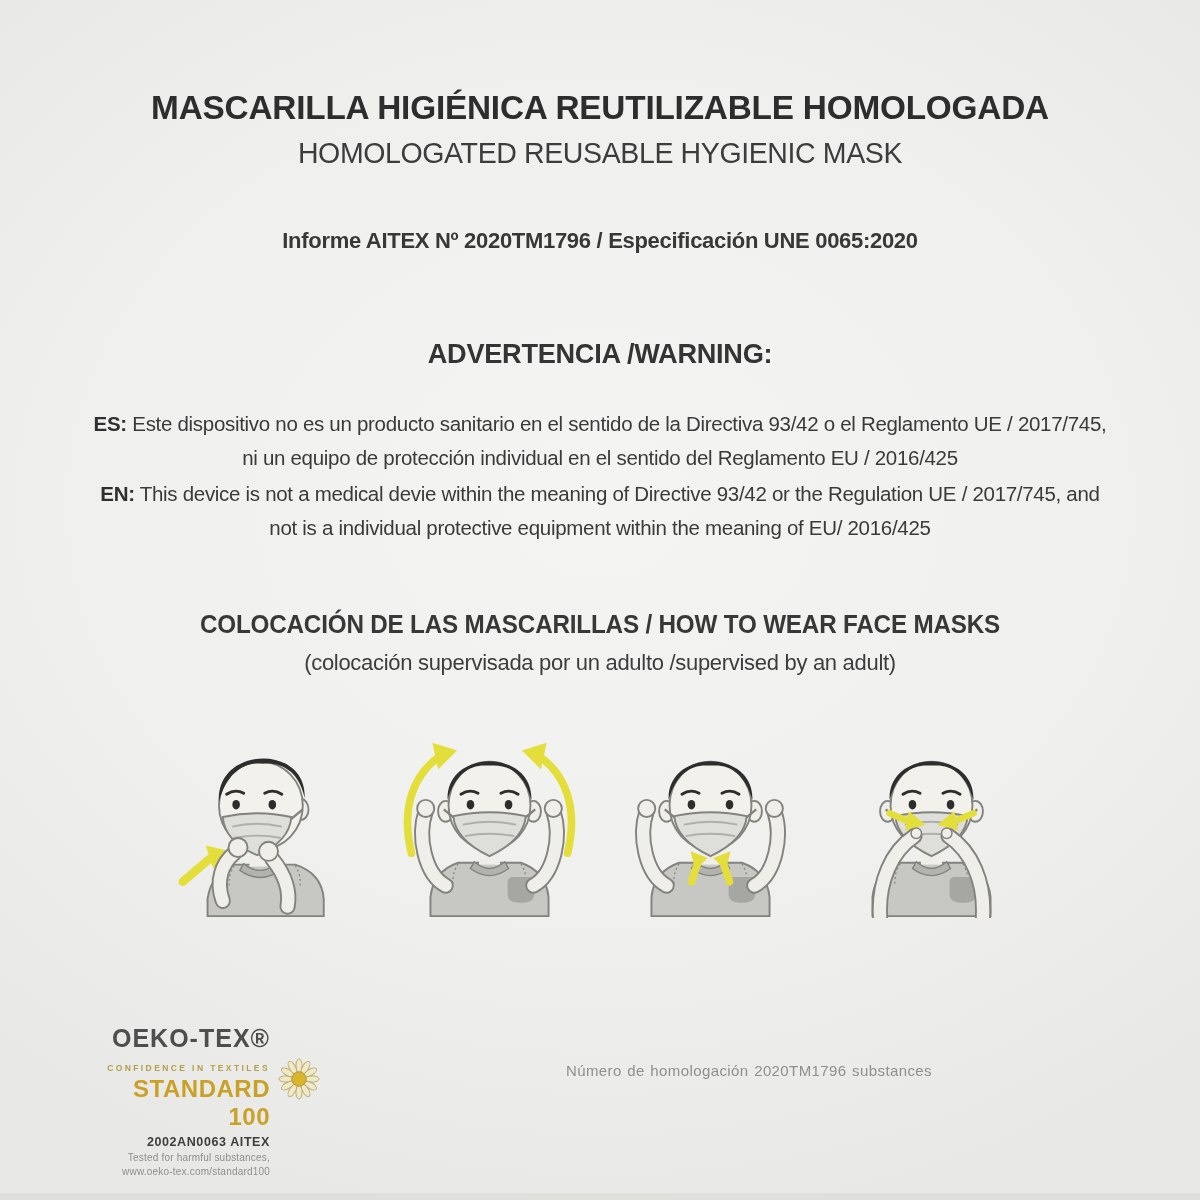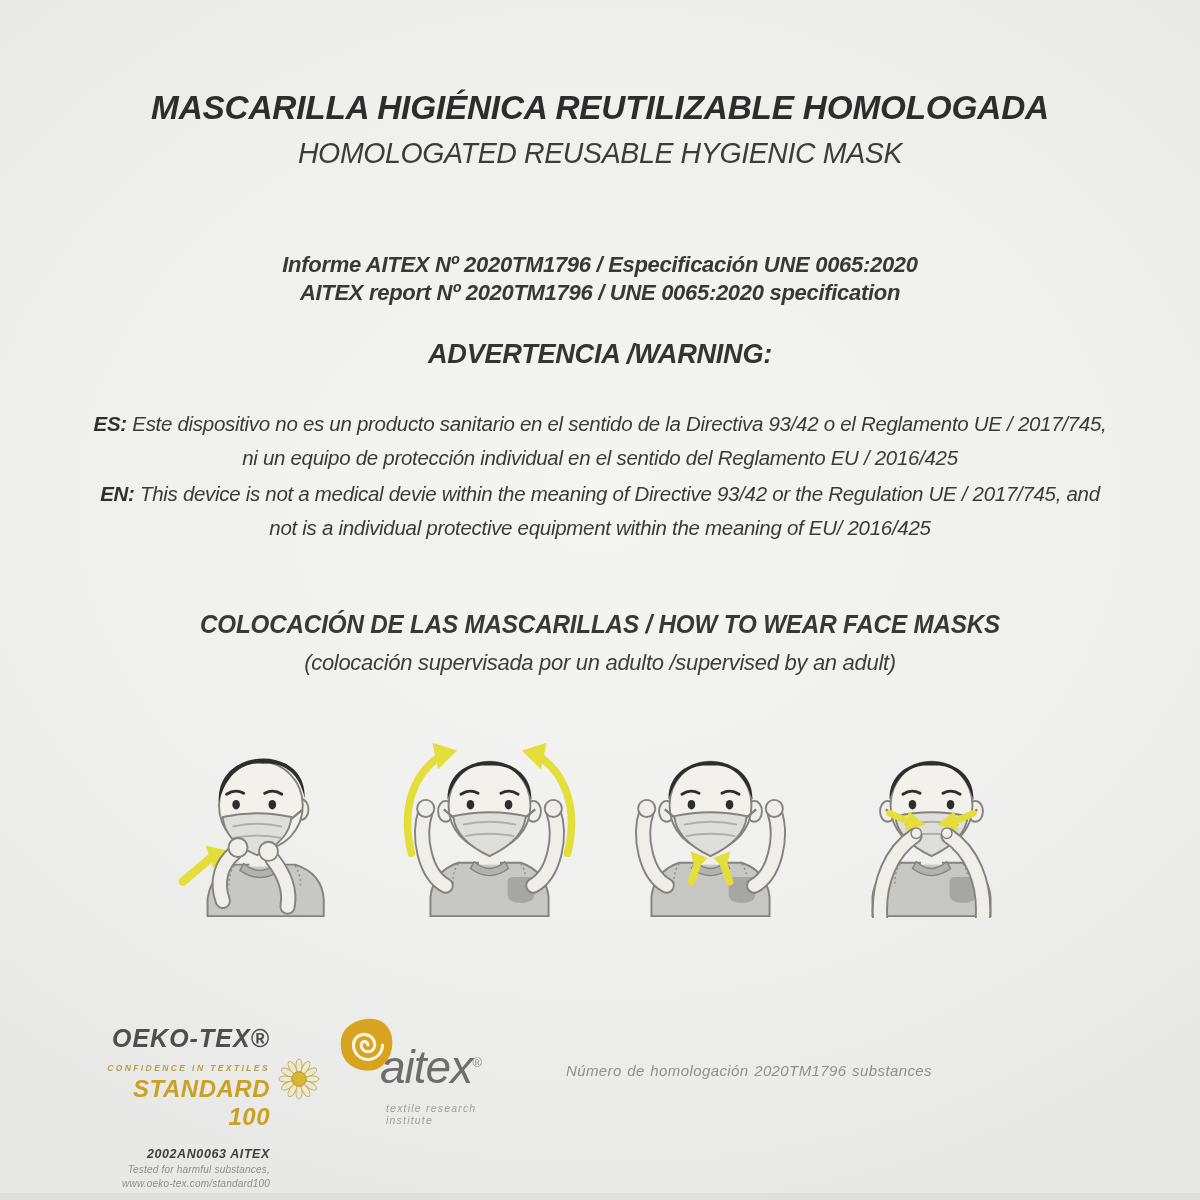--- a/index.html
+++ b/index.html
@@ -4,66 +4,64 @@
 <style>
   html,body{margin:0;padding:0;}
   body{
     width:1200px;height:1200px;
     font-family:"Liberation Sans", sans-serif;
     background:#e9e9e7;
   }
   #canvas{
     position:relative;width:1200px;height:1200px;overflow:hidden;
     background:radial-gradient(ellipse 75% 60% at 50% 42%, #f4f4f2 0%, #f0f0ee 55%, #e8e8e6 100%);
-    font-style:italic;
   }
   #canvas::after{
     content:"";position:absolute;left:0;right:0;bottom:0;height:7px;
     background:#dcdcda;opacity:.75;
   }
   .ctr{position:absolute;left:0;width:100%;text-align:center;}
   .title-es{top:88px;font-size:34px;font-weight:800;color:#2d2d2d;letter-spacing:-.2px;transform:scaleX(.98);}
   .title-en{top:136px;font-size:30px;font-weight:400;color:#3c3c3c;letter-spacing:-.4px;transform:scaleX(.95);}
-  .report-line1{top:252px;font-size:22px;font-weight:600;color:#383838;letter-spacing:-.3px;}
+  .report-line1{top:228px;font-size:22px;font-weight:600;color:#383838;letter-spacing:-.3px;}
   .report-line2{top:280px;font-size:22px;font-weight:600;color:#383838;letter-spacing:-.3px;}
   .warn-head{top:338px;font-size:28px;font-weight:700;color:#343434;letter-spacing:-.3px;transform:scaleX(.97);}
   .para{position:absolute;left:90px;width:1020px;text-align:center;font-size:20.5px;line-height:34px;
         font-weight:500;color:#3a3a3a;letter-spacing:-.3px;}
   .para .lbl{font-weight:800;color:#2f2f2f;}
   .para-es{top:386px;}
   .para-en{top:456px;}
   .coloc-head{top:610px;font-size:25px;font-weight:600;color:#383838;letter-spacing:-.2px;transform:scaleX(.97);}
   .coloc-sub{top:650px;font-size:22px;font-weight:400;color:#3d3d3d;letter-spacing:-.3px;}
   .steps-row{position:absolute;top:718px;left:0;width:100%;display:flex;justify-content:center;gap:26px;}
   .step{width:195px;height:200px;}
   
   .oeko{position:absolute;left:98px;top:1024px;width:172px;text-align:right;}
   .oeko .brand{font-size:25px;font-weight:800;color:#4e4e4e;letter-spacing:1px;}
   .oeko .conf{font-size:8.5px;font-weight:700;color:#b3a049;letter-spacing:2.4px;margin-top:10px;}
   .oeko .std{font-size:24px;font-weight:800;color:#c9a127;letter-spacing:.5px;margin-top:2px;}
-  .oeko .lic{font-size:12.5px;font-weight:800;color:#3e3e3e;letter-spacing:.6px;margin-top:16px;}
+  .oeko .lic{font-size:12.5px;font-weight:800;color:#3e3e3e;letter-spacing:.6px;margin-top:4px;}
   .oeko .small{font-size:10px;font-weight:500;color:#8e8e8e;letter-spacing:.2px;margin-top:3px;}
   .oeko .flower{position:absolute;right:-50px;top:34px;}
   .aitex{position:absolute;left:332px;top:1014px;width:190px;height:112px;}
   .aitex .spiral{position:absolute;left:4px;top:0;}
   .aitex .word{position:absolute;left:48px;top:26px;font-size:46px;font-weight:500;color:#6d6d6d;letter-spacing:-1px;}
   .aitex .word sup{font-size:13px;color:#8b8b8b;}
   .aitex .tag{position:absolute;left:54px;top:88px;font-size:10.5px;color:#9d9d9d;letter-spacing:1.2px;}
   .homolog{position:absolute;left:566px;top:1062px;font-size:15px;color:#8f8f8f;letter-spacing:.4px;word-spacing:1px;}
 </style>
 </head>
 <body>
 
 <div id="canvas">
 
   <div class="ctr title-es">MASCARILLA HIGIÉNICA REUTILIZABLE HOMOLOGADA</div>
   <div class="ctr title-en">HOMOLOGATED REUSABLE HYGIENIC MASK</div>
 
   <div class="ctr report-line1">Informe AITEX Nº 2020TM1796 / Especificación UNE 0065:2020</div>
-  <div class="ctr report-line2">AITEX report Nº 2020TM1796 / UNE 0065:2020 specification</div>
 
   <div class="ctr warn-head">ADVERTENCIA /WARNING:</div>
 
   <p class="para para-es"><span class="lbl">ES:</span> <span>Este dispositivo no es un producto sanitario en el sentido de la Directiva 93/42 o el Reglamento UE / 2017/745, ni un equipo de protección individual en el sentido del Reglamento EU / 2016/425</span></p>
 
   <p class="para para-en"><span class="lbl">EN:</span> <span>This device is not a medical devie within the meaning of Directive 93/42 or the Regulation UE / 2017/745, and not is a individual protective equipment within the meaning of EU/ 2016/425</span></p>
 
   <div class="ctr coloc-head">COLOCACIÓN DE LAS MASCARILLAS / HOW TO WEAR FACE MASKS</div>
   <div class="ctr coloc-sub">(colocación supervisada por un adulto /supervised by an adult)</div>
 
@@ -206,24 +204,16 @@
         <ellipse cx="22" cy="8" rx="3.2" ry="7" transform="rotate(210 22 22)"></ellipse>
         <ellipse cx="22" cy="8" rx="3.2" ry="7" transform="rotate(240 22 22)"></ellipse>
         <ellipse cx="22" cy="8" rx="3.2" ry="7" transform="rotate(270 22 22)"></ellipse>
         <ellipse cx="22" cy="8" rx="3.2" ry="7" transform="rotate(300 22 22)"></ellipse>
         <ellipse cx="22" cy="8" rx="3.2" ry="7" transform="rotate(330 22 22)"></ellipse>
       </g>
       <circle cx="22" cy="22" r="7.5" fill="#d9b62e" stroke="#b9982a" stroke-width="1"></circle>
     </svg>
   </div>
 
-  <div class="aitex">
-    <svg class="spiral" width="62" height="62" viewBox="0 0 64 64">
-      <path d="M32 5 C49 3 60 16 58 33 C56 50 44 61 28 58 C13 56 4 45 5 29 C6 14 18 7 32 5 Z" fill="#d8a41f"></path>
-      <path d="M33 32 a3.5 3.5 0 1 0 -7 0 a7 7 0 1 0 14 0 a11 11 0 1 0 -22 0 a15 15 0 1 0 30 0" fill="none" stroke="#f7f3e4" stroke-width="3.2" stroke-linecap="round"></path>
-    </svg>
-    <div class="word"><span>aitex</span><sup>®</sup></div>
-    <div class="tag">textile research institute</div>
-  </div>
 
   <div class="homolog">Número de homologación 2020TM1796 substances</div>
 
 </div>
 
 </body></html>

